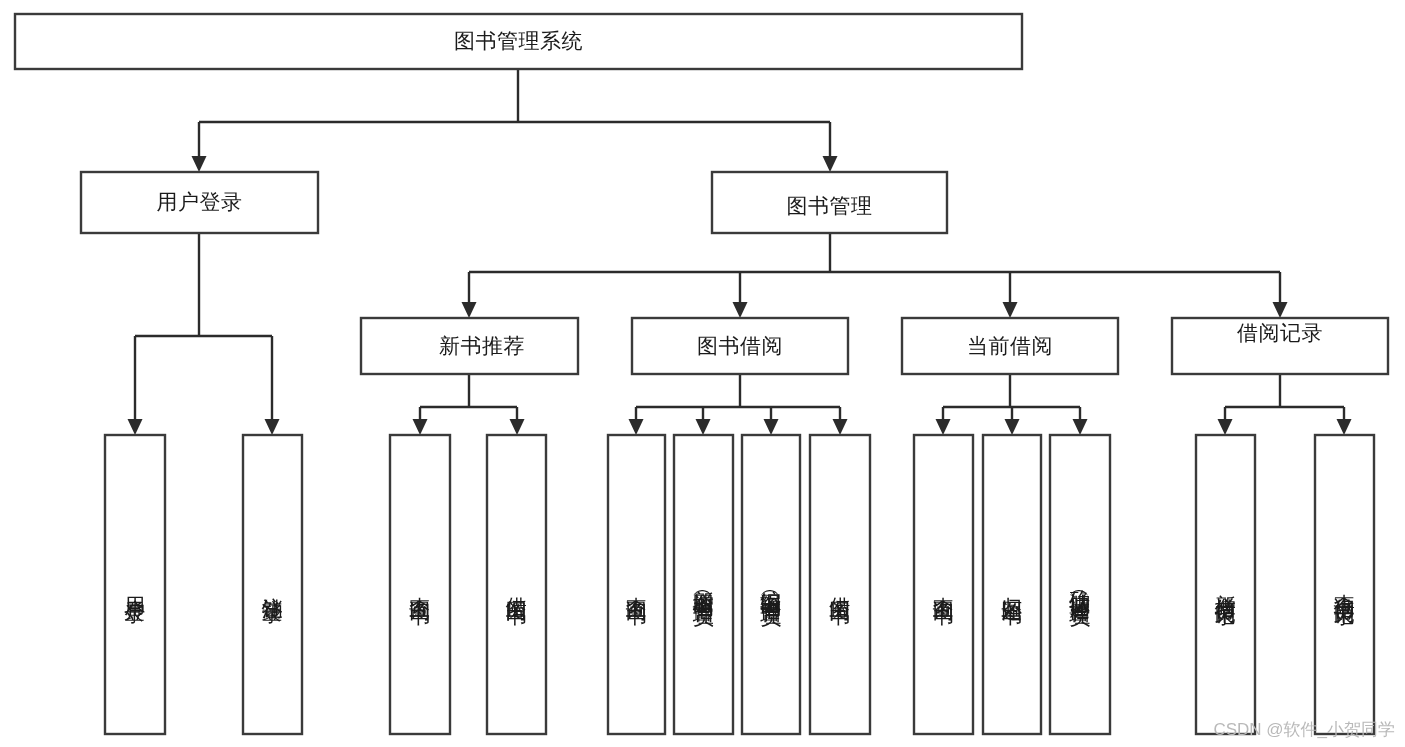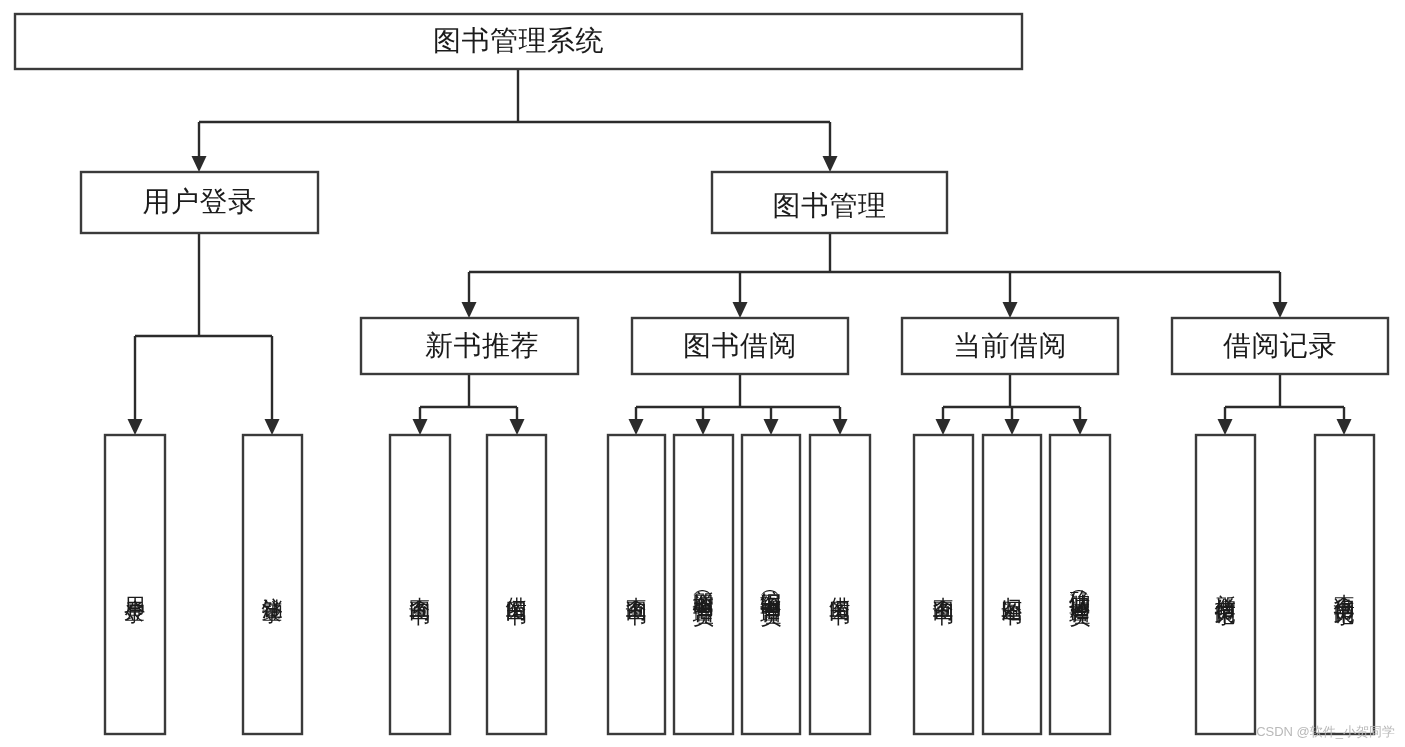--- a/index.html
+++ b/index.html
@@ -44,37 +44,37 @@
     display: flex;
     align-items: center;
     justify-content: center;
     color: #1b1b1b;
     font-family: "Liberation Sans", "DejaVu Sans", sans-serif;
     letter-spacing: 0.5px;
     pointer-events: none;
     box-sizing: border-box;
   }
   .node-label.horizontal {
-    font-size: 28px;
+    font-size: 21px;
     line-height: 1.15;
   }
   .node-label.vertical {
     writing-mode: vertical-rl;
     text-orientation: upright;
     font-size: 21px;
     line-height: 1.12;
     letter-spacing: 2.5px;
     padding: 8px 0;
     white-space: nowrap;
   }
   .watermark {
     position: absolute;
     right: 10px;
     bottom: 6px;
-    font-size: 13px;
+    font-size: 17px;
     color: #b9b9b9;
     font-family: "Liberation Sans", "DejaVu Sans", sans-serif;
     white-space: nowrap;
     pointer-events: none;
   }
 </style>
 </head>
 <body>
 
 <div id="canvas">
@@ -163,21 +163,21 @@
       </g>
   </svg>
 
   <div id="label-layer">
       <div class="node-label horizontal" style="left: 15px; top: 14px; width: 1007px; height: 55px;">图书管理系统</div>
       <div class="node-label horizontal" style="left: 81px; top: 172px; width: 237px; height: 61px;">用户登录</div>
       <div class="node-label horizontal" style="left: 712px; top: 172px; width: 235px; height: 68px;">图书管理</div>
       <div class="node-label horizontal" style="left: 361px; top: 318px; width: 242px; height: 56px;">新书推荐</div>
       <div class="node-label horizontal" style="left: 632px; top: 318px; width: 216px; height: 56px; text-align: center;">图书借阅</div>
       <div class="node-label horizontal" style="left: 902px; top: 318px; width: 216px; height: 56px;">当前借阅</div>
-      <div class="node-label horizontal" style="left: 1172px; top: 318px; width: 216px; height: 56px;">借阅记录</div>
+      <div class="node-label horizontal" style="left: 1172px; top: 305px; width: 216px; height: 56px;">借阅记录</div>
       <div class="node-label vertical" style="left: 105px; top: 435px; width: 60px; height: 299px;">用户登录</div>
       <div class="node-label vertical" style="left: 243px; top: 435px; width: 59px; height: 299px;">注销登录</div>
       <div class="node-label vertical" style="left: 390px; top: 435px; width: 60px; height: 299px;">查询图书</div>
       <div class="node-label vertical" style="left: 487px; top: 435px; width: 59px; height: 299px;">借阅图书</div>
       <div class="node-label vertical" style="left: 608px; top: 435px; width: 57px; height: 299px;">查询图书</div>
       <div class="node-label vertical" style="left: 674px; top: 435px; width: 59px; height: 299px;">新增图书（管理员）</div>
       <div class="node-label vertical" style="left: 742px; top: 435px; width: 58px; height: 299px;">编辑图书（管理员）</div>
       <div class="node-label vertical" style="left: 810px; top: 435px; width: 60px; height: 299px;">借阅图书</div>
       <div class="node-label vertical" style="left: 914px; top: 435px; width: 59px; height: 299px;">查询图书</div>
       <div class="node-label vertical" style="left: 983px; top: 435px; width: 58px; height: 299px;">归还图书</div>

